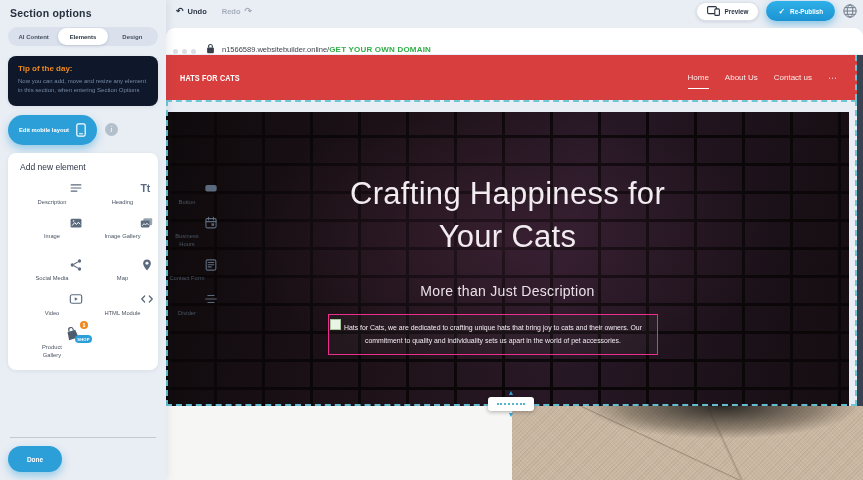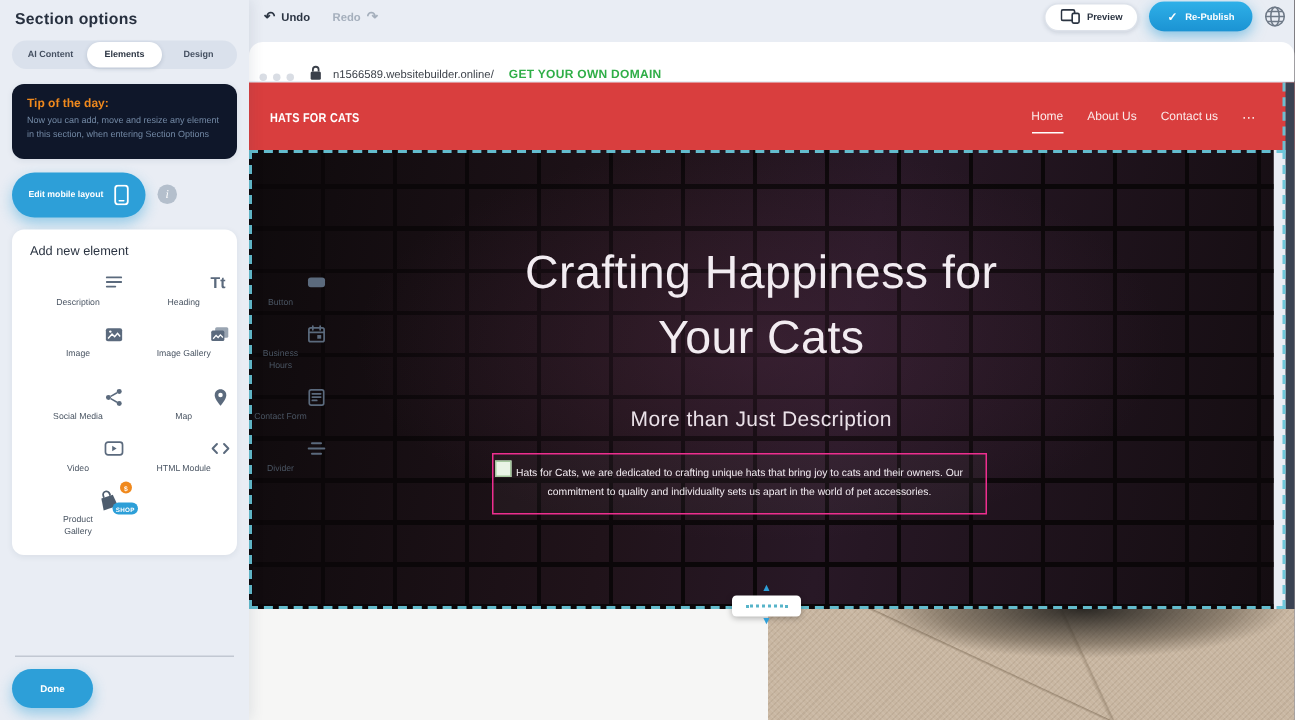--- a/index.html
+++ b/index.html
@@ -43,30 +43,30 @@
   .top-actions{display:flex;align-items:center;gap:7px;}
   .preview-btn{height:19px;padding:0 10px;border-radius:10px;background:#fff;border:1px solid #dde2ea;box-shadow:0 1px 3px rgba(40,60,90,.15);font-family:inherit;font-size:6.3px;font-weight:bold;color:#2b3442;display:flex;align-items:center;gap:5px;cursor:pointer;}
   .republish-btn{height:20px;padding:0 12px;border-radius:11px;border:none;background:linear-gradient(180deg,#2fb0e8,#1b93d3);box-shadow:0 3px 9px rgba(41,156,214,.55);font-family:inherit;font-size:6.3px;font-weight:bold;color:#fff;display:flex;align-items:center;gap:5px;cursor:pointer;}
   .check{font-size:8px;}
   .globe-btn{border:none;background:none;padding:0;color:#6e7987;cursor:pointer;display:flex;}
 
   .browser{position:absolute;top:28px;left:0;width:100%;height:26px;background:#fff;border-radius:9px 9px 0 0;display:flex;align-items:flex-end;padding-left:7px;box-sizing:border-box;}
   .dots{display:flex;gap:4px;margin-right:10px;}
   .dot{width:5px;height:5px;border-radius:50%;background:#d9dde4;}
   .url{margin-left:7px;font-size:7.5px;color:#3e434b;}
-  .domain-link{margin-left:10px;font-size:8px;font-weight:bold;color:#2fae47;letter-spacing:.2px;text-decoration:none;cursor:pointer;}
+  .domain-link{font-size:8px;font-weight:bold;color:#2fae47;letter-spacing:.2px;text-decoration:none;cursor:pointer;}
 
   .site-header{position:absolute;top:55px;left:0;width:100%;height:45px;background:#d93e3e;display:flex;align-items:center;justify-content:space-between;padding:0 26px 0 14px;box-sizing:border-box;}
   .logo{font-size:8.5px;font-weight:bold;color:#fff;letter-spacing:.2px;transform:scaleX(.85);transform-origin:left center;white-space:nowrap;cursor:pointer;}
   .nav{display:flex;gap:16px;}
   .nav-item{font-size:8px;color:#fbe9e9;cursor:pointer;padding-bottom:0;}
   .nav-item.active{border-bottom:1.5px solid #fff;padding-bottom:5px;margin-bottom:-6.5px;}
   .nav-more{font-size:9px;color:#fbe9e9;cursor:pointer;}
 
-  .hero{position:absolute;top:100px;left:0;width:683px;height:306px;overflow:hidden;background-color:#160e13;
+  .hero{position:absolute;top:112px;left:0;width:683px;height:306px;overflow:hidden;background-color:#160e13;
     background-image:
       radial-gradient(55% 60% at 50% 42%, rgba(96,52,82,.30), rgba(0,0,0,0) 72%),
       repeating-linear-gradient(90deg,#0b0709 0 3px, rgba(0,0,0,0) 3px 48px),
       repeating-linear-gradient(0deg,#0b0709 0 3px, rgba(0,0,0,0) 3px 28px),
       linear-gradient(100deg,#0e0a0c 0%,#20131a 38%,#281826 58%,#140d11 100%);}
   .hero-inner{text-align:center;padding-top:60px;}
   .hero-title{margin:0 auto;max-width:370px;font-size:31px;line-height:1.4;font-weight:500;color:#f2ecf1;letter-spacing:.3px;cursor:pointer;}
   .hero-sub{margin-top:24px;font-size:14px;color:#eae1e8;letter-spacing:.3px;cursor:pointer;}
   .desc-box{position:absolute;left:162px;top:202px;width:330px;box-sizing:border-box;border:1px solid #ee2e8f;background:rgba(255,255,255,.03);padding:6px 3px 7px;text-align:center;cursor:pointer;}
   .desc-text{margin:0;font-size:6.9px;line-height:13px;color:#f2ecf1;}

